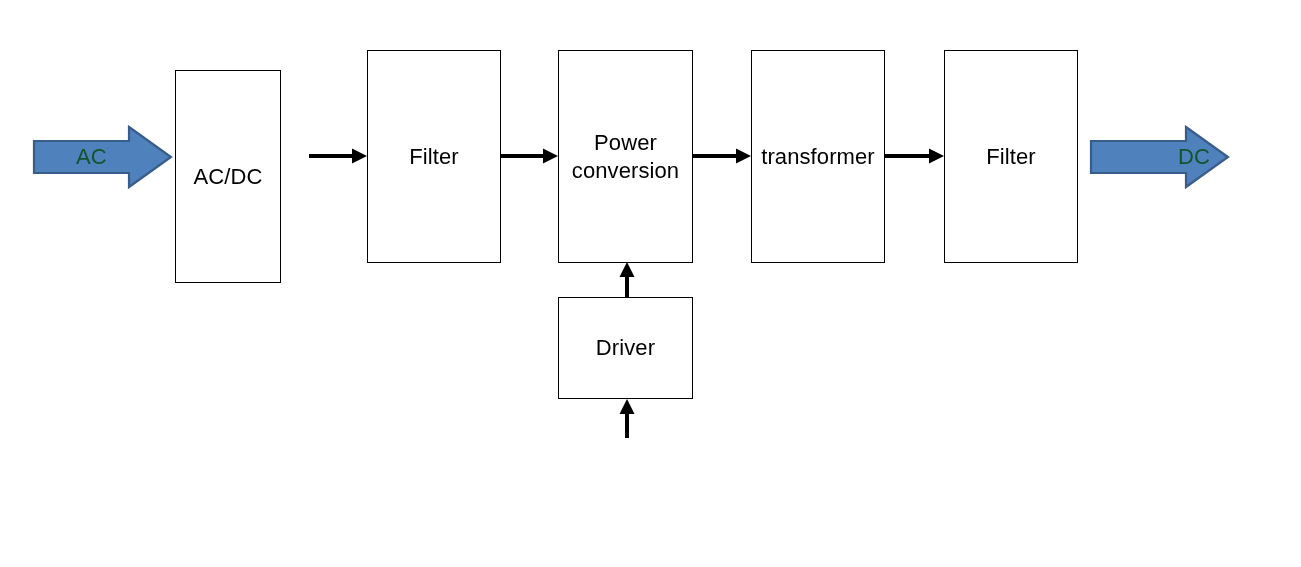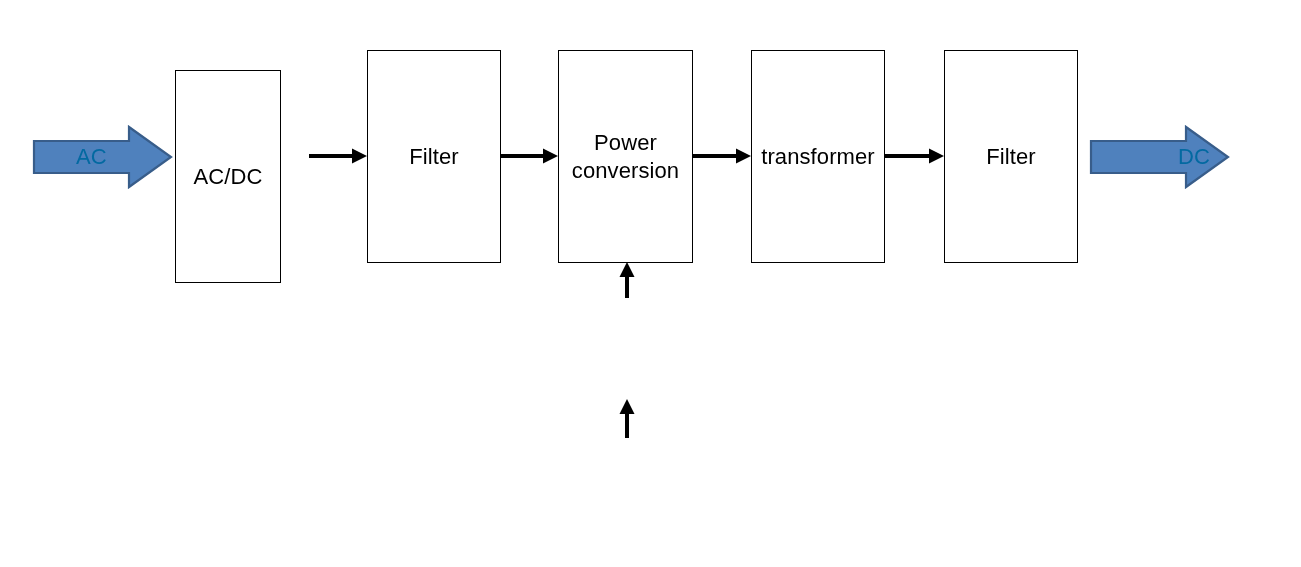--- a/index.html
+++ b/index.html
@@ -45,21 +45,21 @@
   
   .blue-arrow {
     position: absolute;
   }
   .blue-arrow svg {
     display: block;
     overflow: visible;
   }
   .blue-arrow-label {
     position: absolute;
-    color: #0369a1;
+    color: #14532d;
     font-size: 22px;
     line-height: 22px;
     white-space: nowrap;
     pointer-events: none;
   }
 </style>
 </head>
 <body>
 
 <div id="canvas">
@@ -77,20 +77,23 @@
   </div>
 
   <div class="block" style="left:558px; top:50px; width:135px; height:213px;">
     <span class="block-label" style="max-width:112px;">Power conversion</span>
   </div>
 
   <div class="block" style="left:944px; top:50px; width:134px; height:213px;">
     <span class="block-label">Filter</span>
   </div>
 
+  <div class="block" style="left:558px; top:297px; width:135px; height:102px;">
+    <span class="block-label">Driver</span>
+  </div>
 
 
   <div class="conn" style="left:309px; top:145px;">
     <svg width="58" height="22" viewBox="0 0 58 22">
       <line x1="0" y1="11" x2="48" y2="11" stroke="#000000" stroke-width="4"></line>
       <polygon points="58,11 43,3.5 43,18.5" fill="#000000"></polygon>
     </svg>
   </div>
 
   <div class="conn" style="left:501px; top:145px;">

